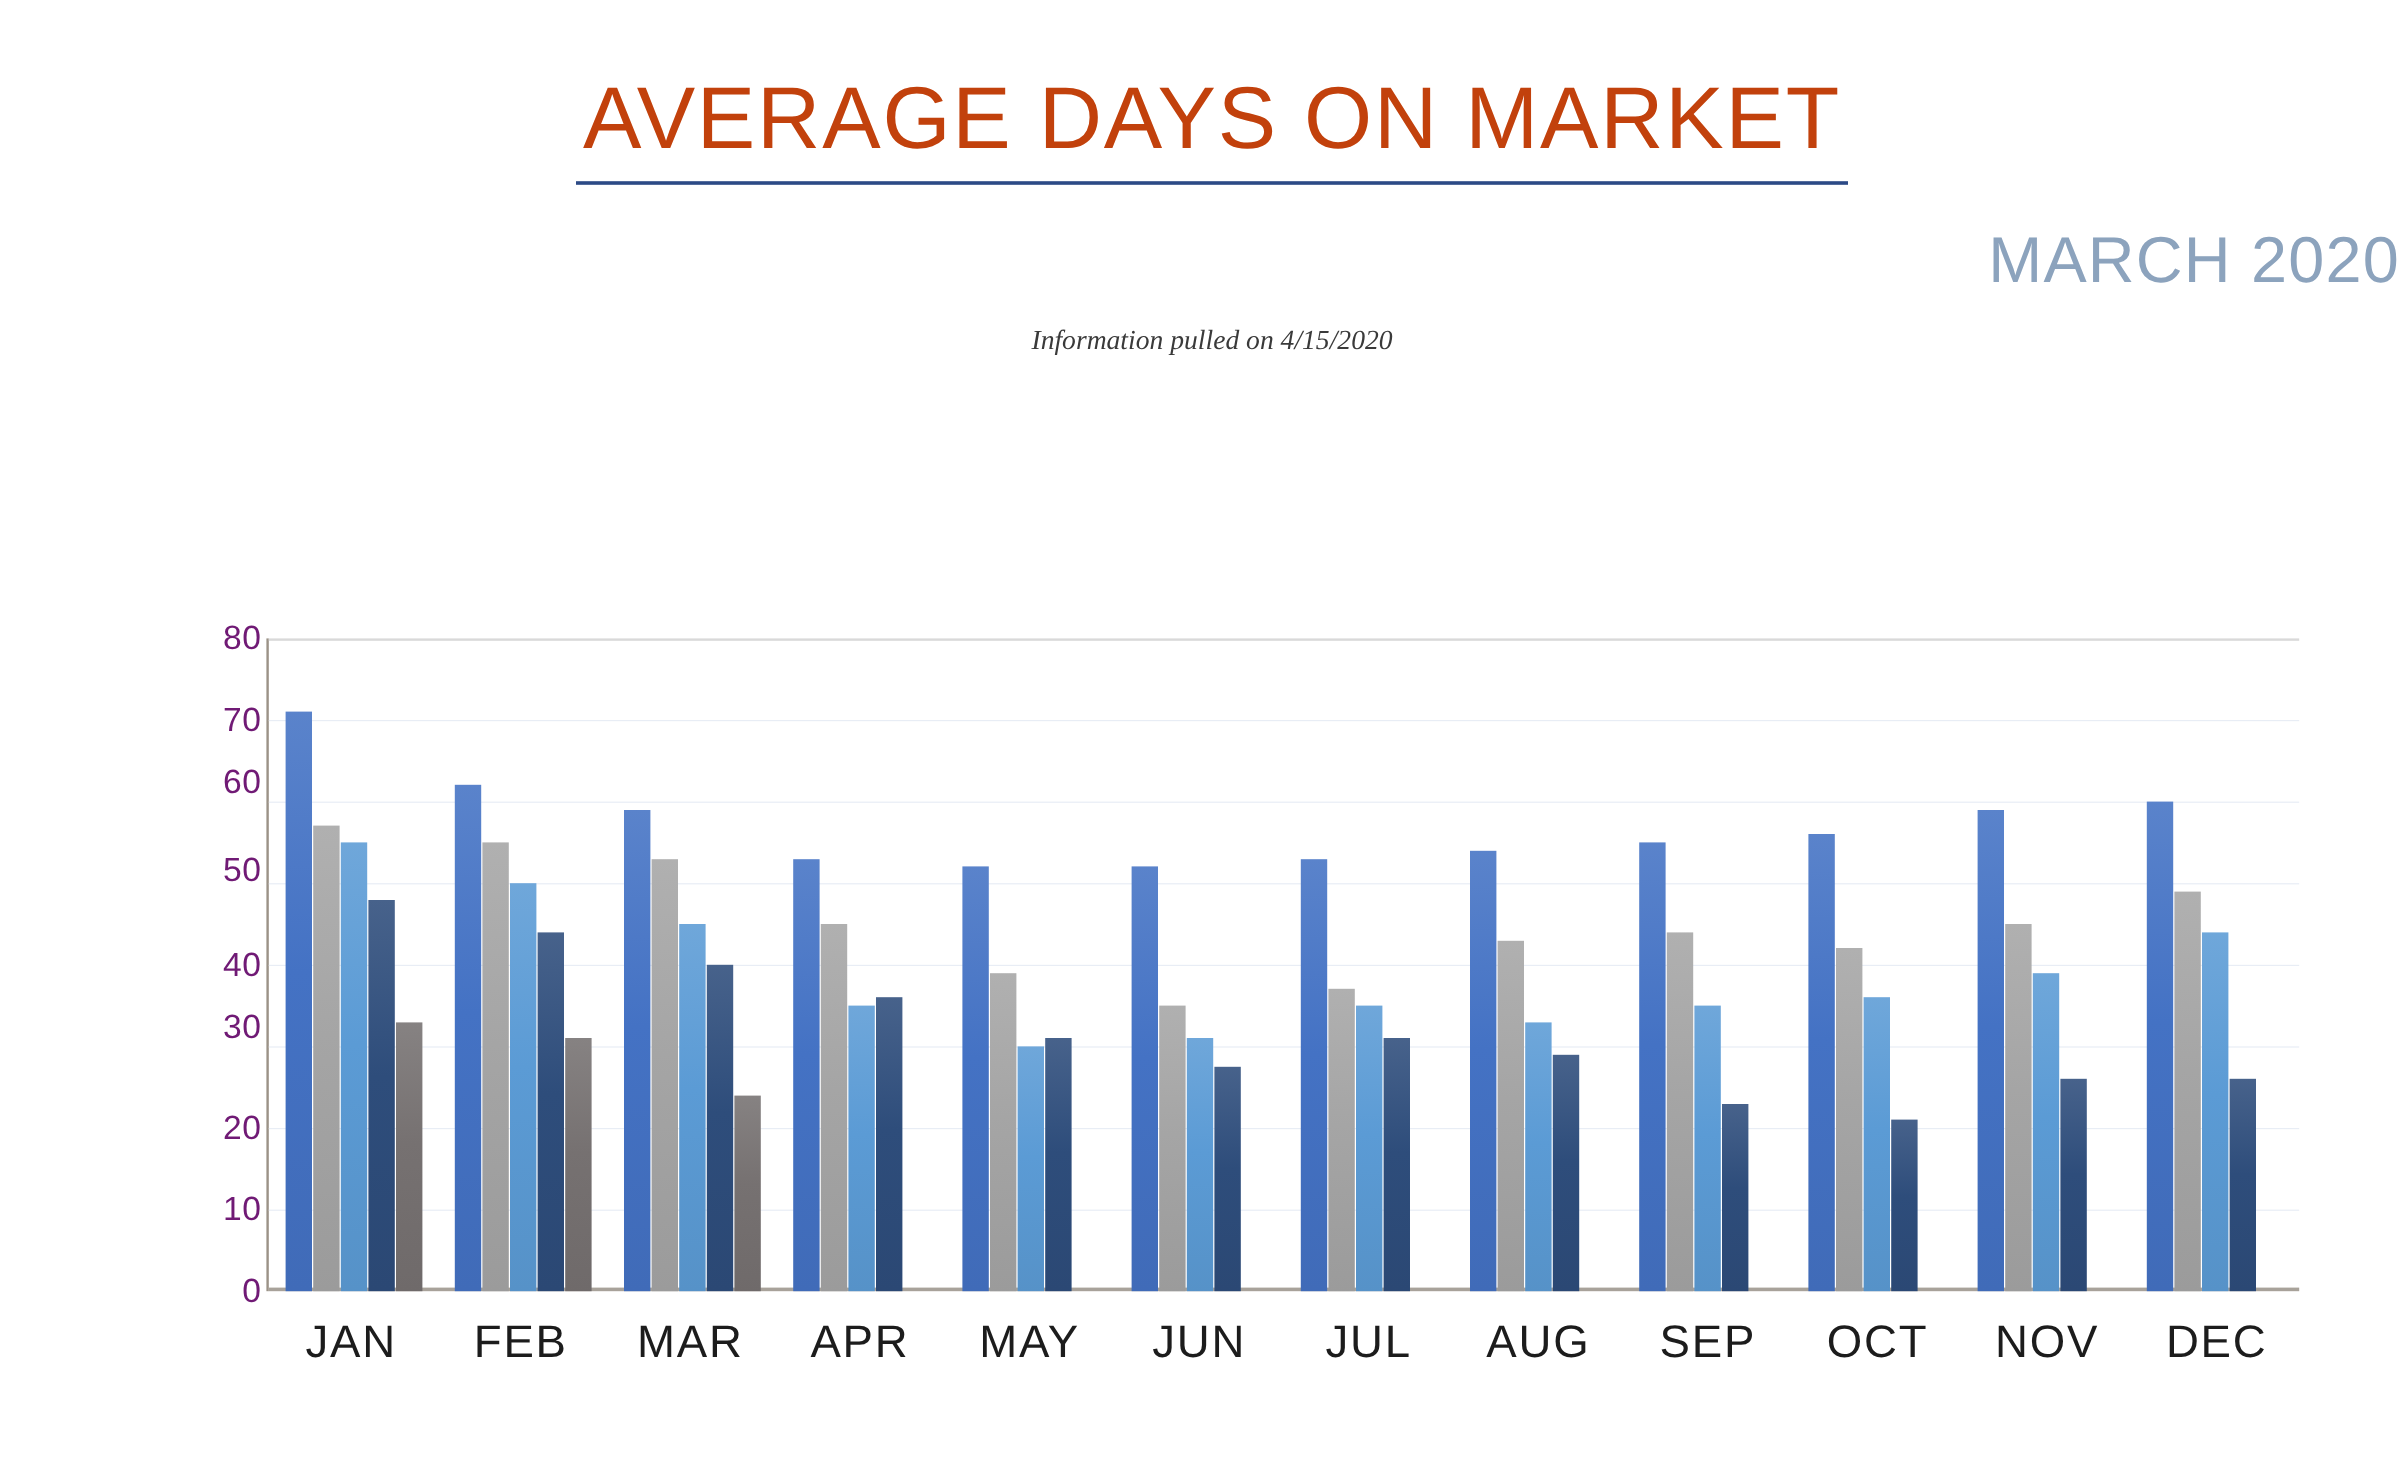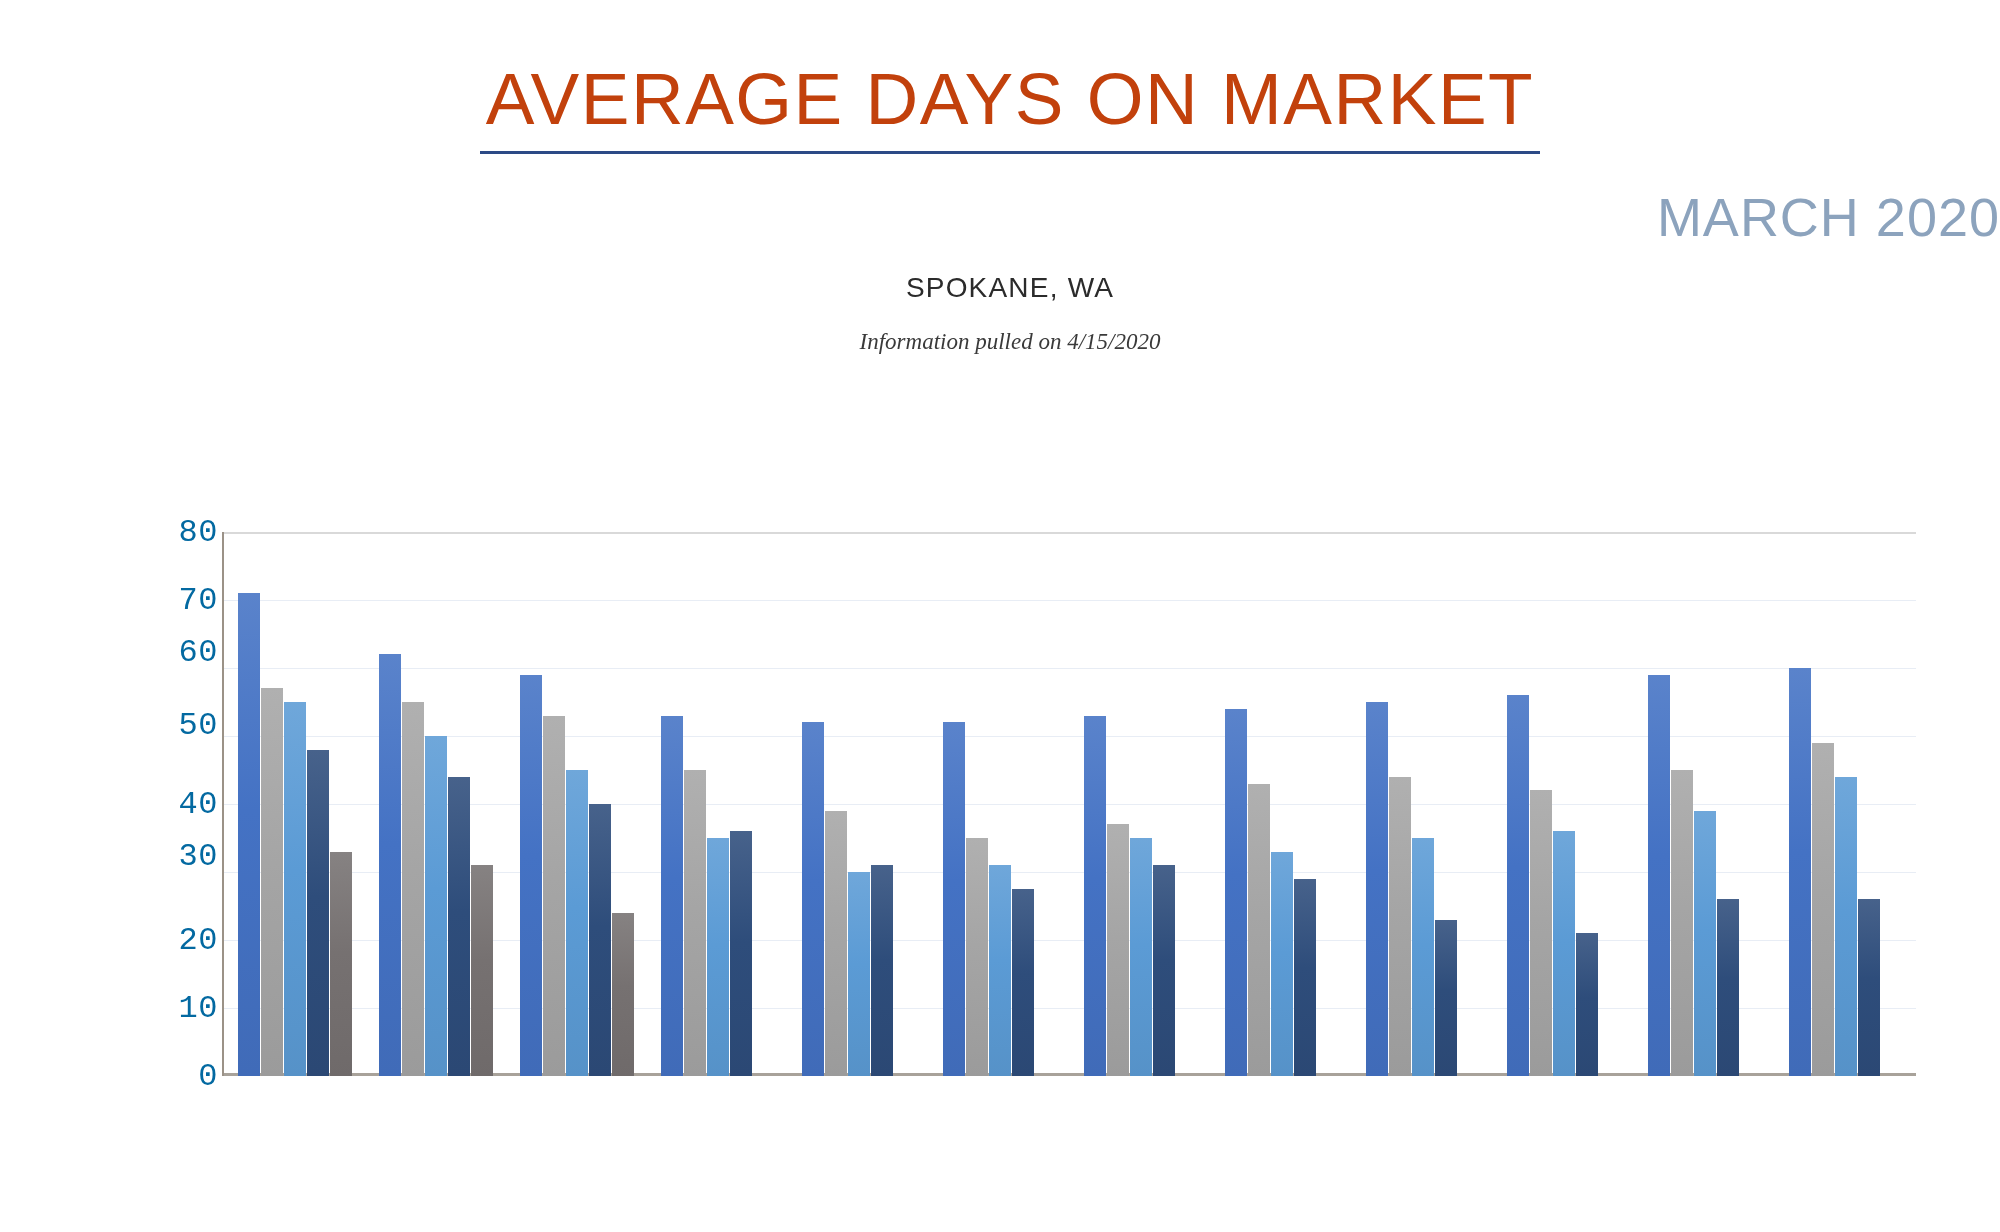--- a/index.html
+++ b/index.html
@@ -86,25 +86,24 @@
     position: absolute;
     left: -10px;
     top: 0;
     width: 122px;
     height: 544px;
   }
   .ylabel {
     position: absolute;
     right: 22px;
     transform: translateY(-50%);
-    font-size: 32px;
-    color: #0369a1;
+    font-size: 28px;
+    color: #701a75;
     font-weight: 400;
     letter-spacing: 0.5px;
-    font-family: Liberation Mono, monospace;
   }
   .plot {
     position: absolute;
     left: 94px;
     top: 0;
     width: 1696px;
     height: 544px;
     border-left: 2px solid #9b9287;
   }
   .gridline {
@@ -198,21 +197,20 @@
   }
 </style>
 </head>
 <body>
 
 <div class="header">
   <div class="title-wrap">
     <div class="main-title">AVERAGE DAYS ON MARKET</div>
   </div>
   <div class="subtitle">MARCH 2020</div>
-  <div class="location">SPOKANE, WA</div>
   <div class="pulled">Information pulled on 4/15/2020</div>
 </div>
 
 <div class="chart-block">
 
   <div class="plot-outer">
     <div class="ylabels" id="ylabels">
         <div class="ylabel" style="top: 0px;">80</div>
         <div class="ylabel" style="top: 68px;">70</div>
         <div class="ylabel" style="top: 120px;">60</div>
@@ -319,13 +317,27 @@
             <div class="bar" style="height: 333.2px; background: linear-gradient(rgb(176, 176, 176) 0%, rgb(165, 165, 165) 45%, rgb(155, 155, 155) 100%);"></div>
             <div class="bar" style="height: 299.2px; background: linear-gradient(rgb(111, 167, 218) 0%, rgb(91, 155, 213) 45%, rgb(86, 146, 200) 100%);"></div>
             <div class="bar" style="height: 176.8px; background: linear-gradient(rgb(71, 98, 139) 0%, rgb(46, 77, 123) 45%, rgb(43, 72, 116) 100%);"></div>
             <div class="bar empty" style="height: 0px;"></div>
           </div>
         </div>
     </div>
   </div>
 
 
+  <div class="xlabels" id="xlabels">
+      <div class="xlabel">JAN</div>
+      <div class="xlabel">FEB</div>
+      <div class="xlabel">MAR</div>
+      <div class="xlabel">APR</div>
+      <div class="xlabel">MAY</div>
+      <div class="xlabel">JUN</div>
+      <div class="xlabel">JUL</div>
+      <div class="xlabel">AUG</div>
+      <div class="xlabel">SEP</div>
+      <div class="xlabel">OCT</div>
+      <div class="xlabel">NOV</div>
+      <div class="xlabel">DEC</div>
+    </div>
 </div>
 
 </body></html>

